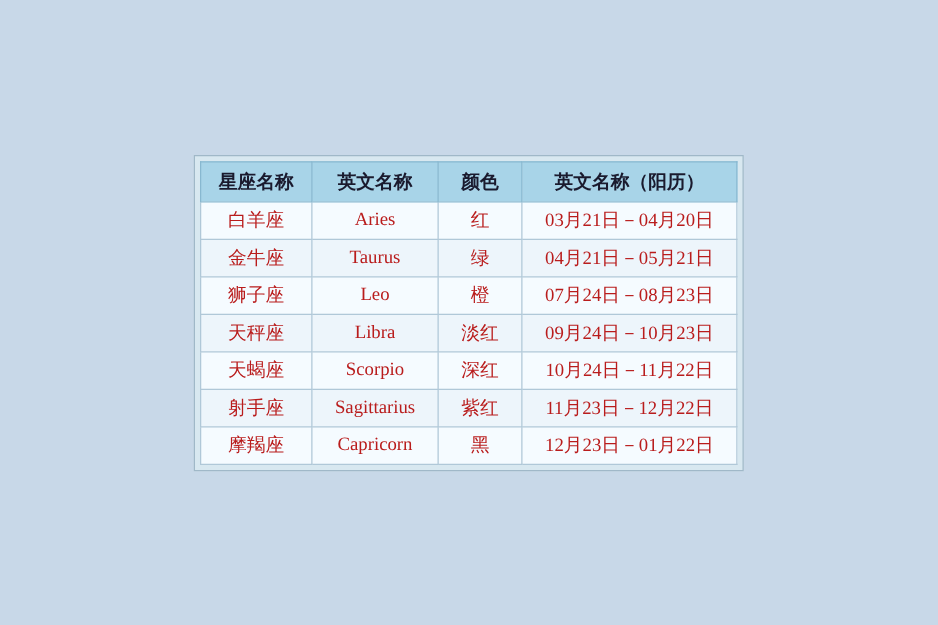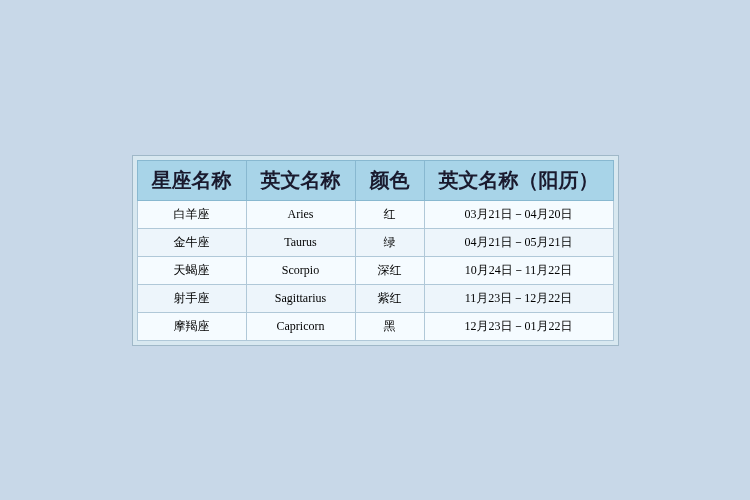--- a/index.html
+++ b/index.html
@@ -28,30 +28,30 @@
       border-collapse: collapse;
       background-color: #f0f8ff;
     }
 
     th {
       background-color: #a8d4e8;
       border: 1px solid #88b8d0;
       padding: 6px 14px;
       text-align: center;
       font-weight: bold;
-      font-size: 20px;
+      font-size: 15px;
       color: #1a1a2e;
     }
 
     td {
       border: 1px solid #b0c8d8;
       padding: 5px 18px;
       text-align: center;
-      font-size: 12px;
-      color: #000000;
+      font-size: 15px;
+      color: #b91c1c;
       background-color: #f5fbff;
     }
 
     tr:nth-child(even) td {
       background-color: #edf5fb;
     }
   </style>
 </head>
 <body>
 
@@ -72,20 +72,32 @@
           <td>红</td>
           <td>03月21日－04月20日</td>
         </tr>
         <tr>
           <td>金牛座</td>
           <td>Taurus</td>
           <td>绿</td>
           <td>04月21日－05月21日</td>
         </tr>
         <tr>
+          <td>狮子座</td>
+          <td>Leo</td>
+          <td>橙</td>
+          <td>07月24日－08月23日</td>
+        </tr>
+        <tr>
+          <td>天秤座</td>
+          <td>Libra</td>
+          <td>淡红</td>
+          <td>09月24日－10月23日</td>
+        </tr>
+        <tr>
           <td>天蝎座</td>
           <td>Scorpio</td>
           <td>深红</td>
           <td>10月24日－11月22日</td>
         </tr>
         <tr>
           <td>射手座</td>
           <td>Sagittarius</td>
           <td>紫红</td>
           <td>11月23日－12月22日</td>

